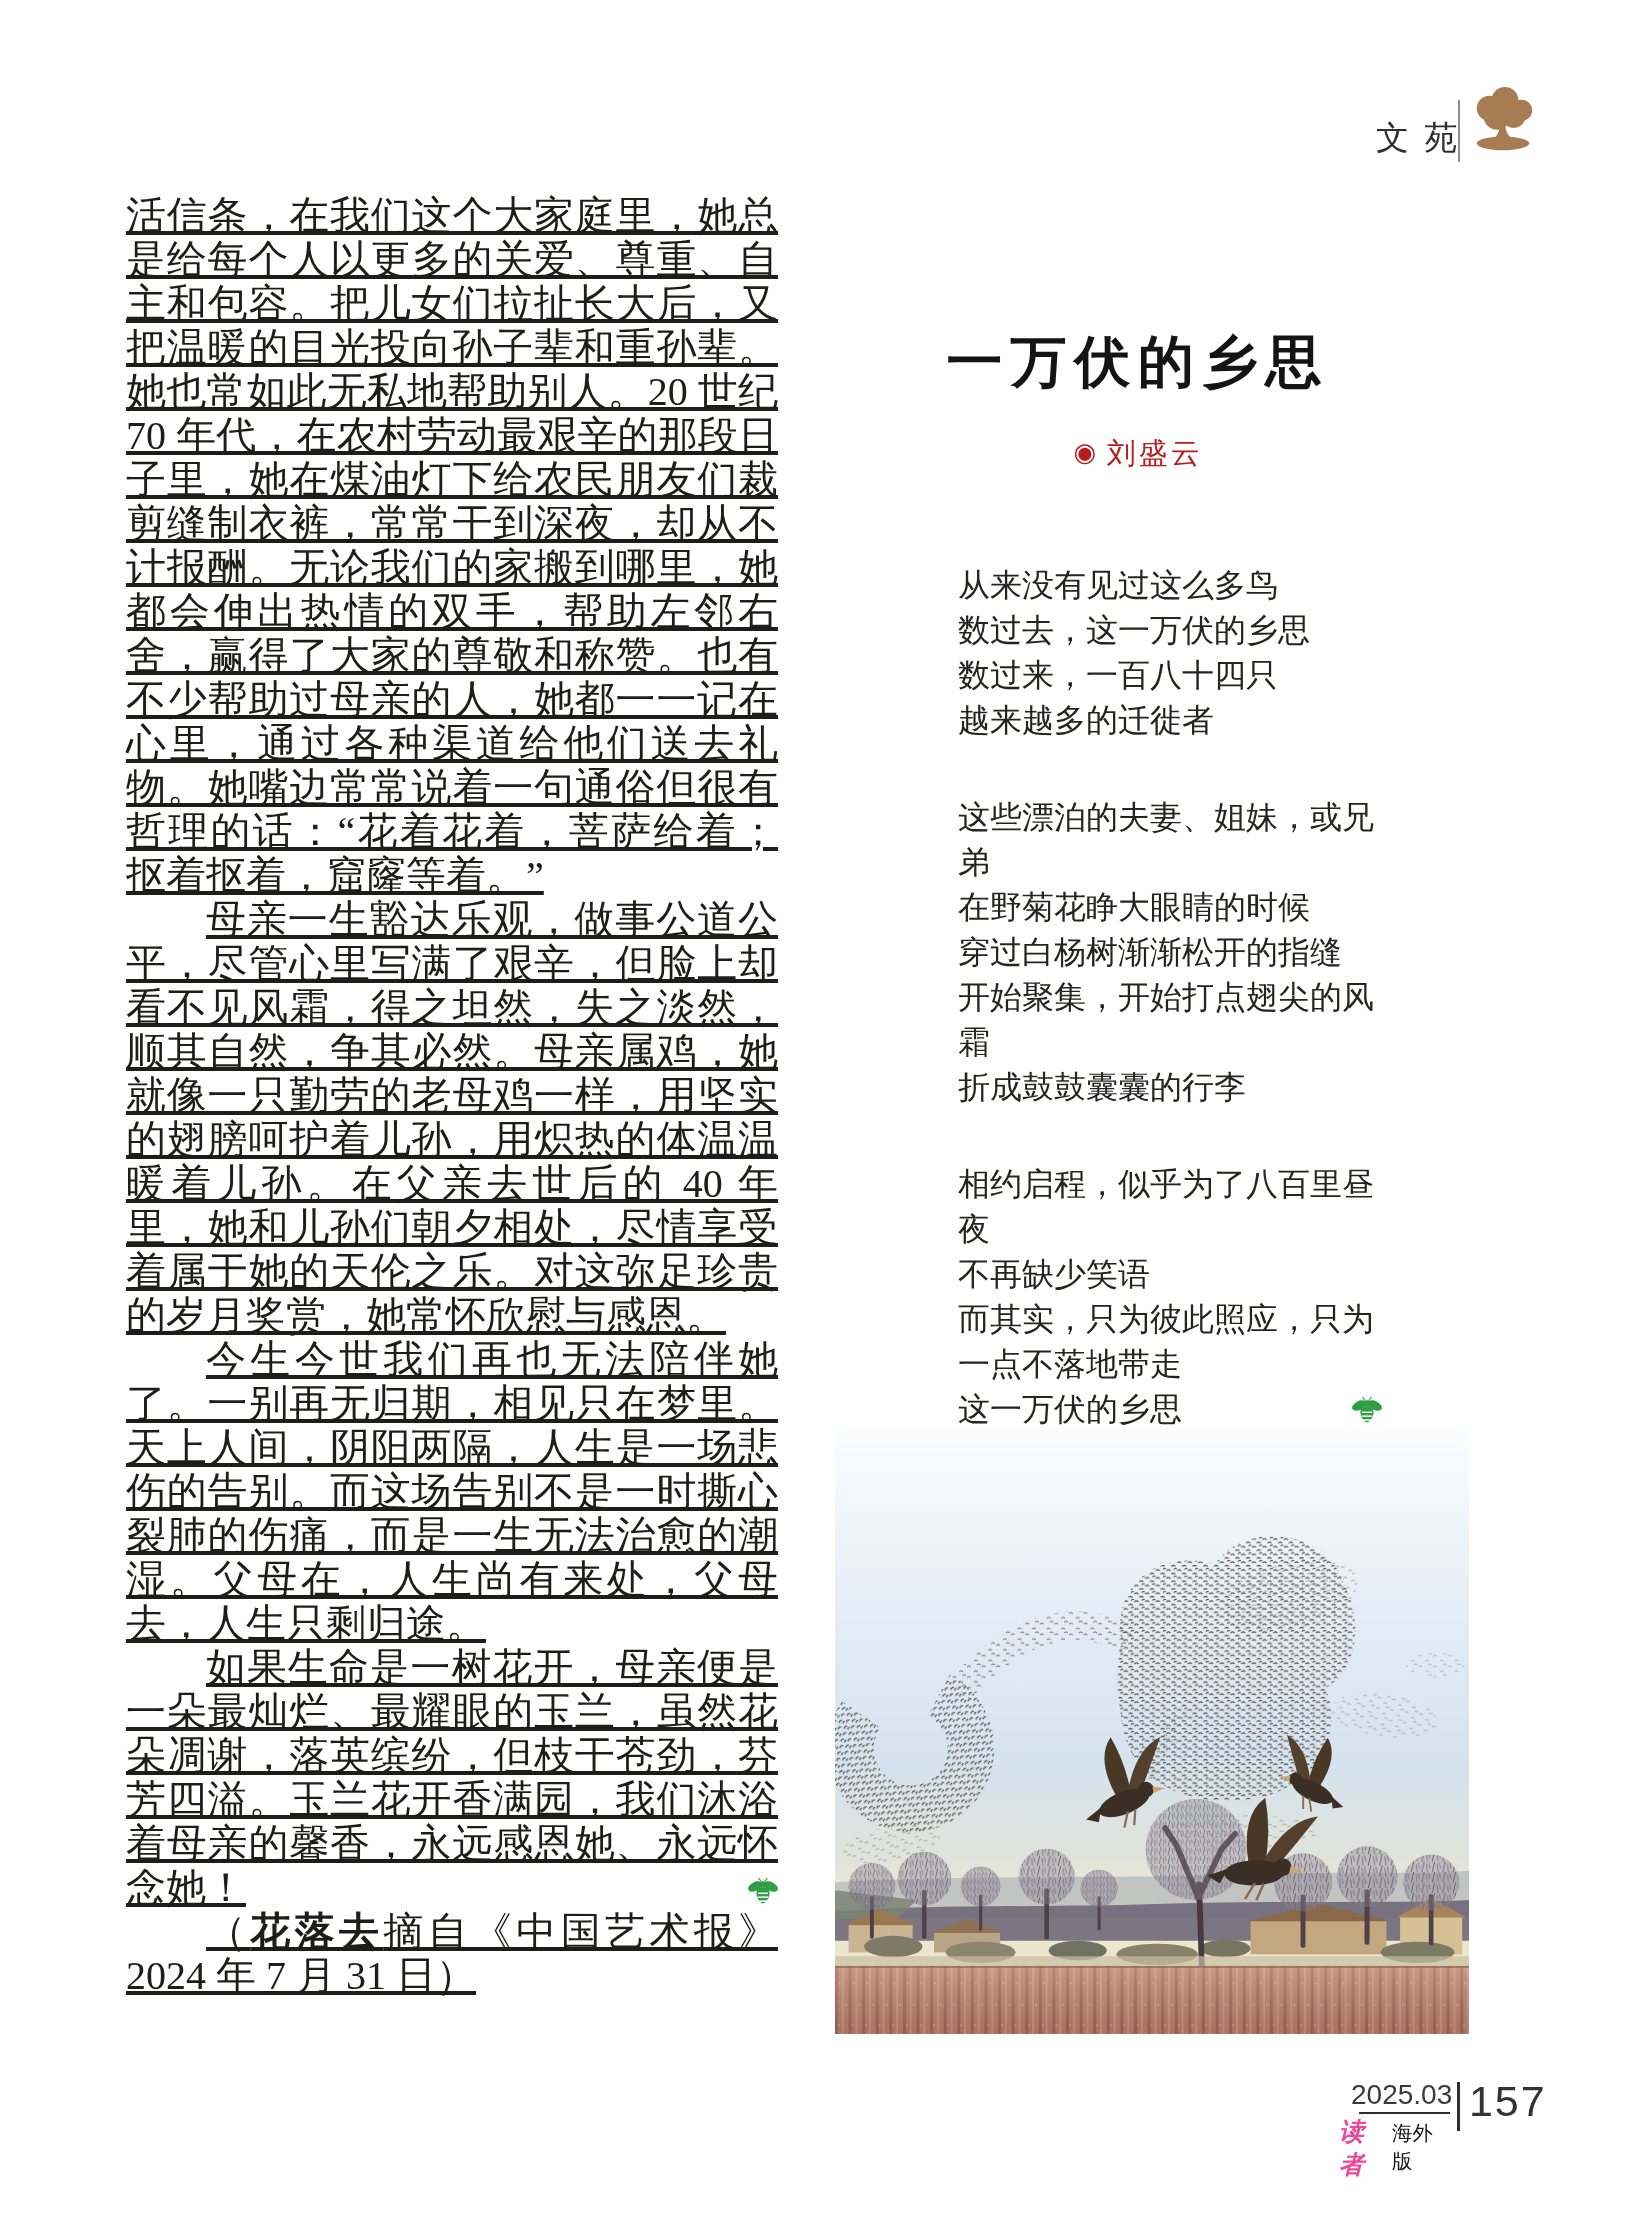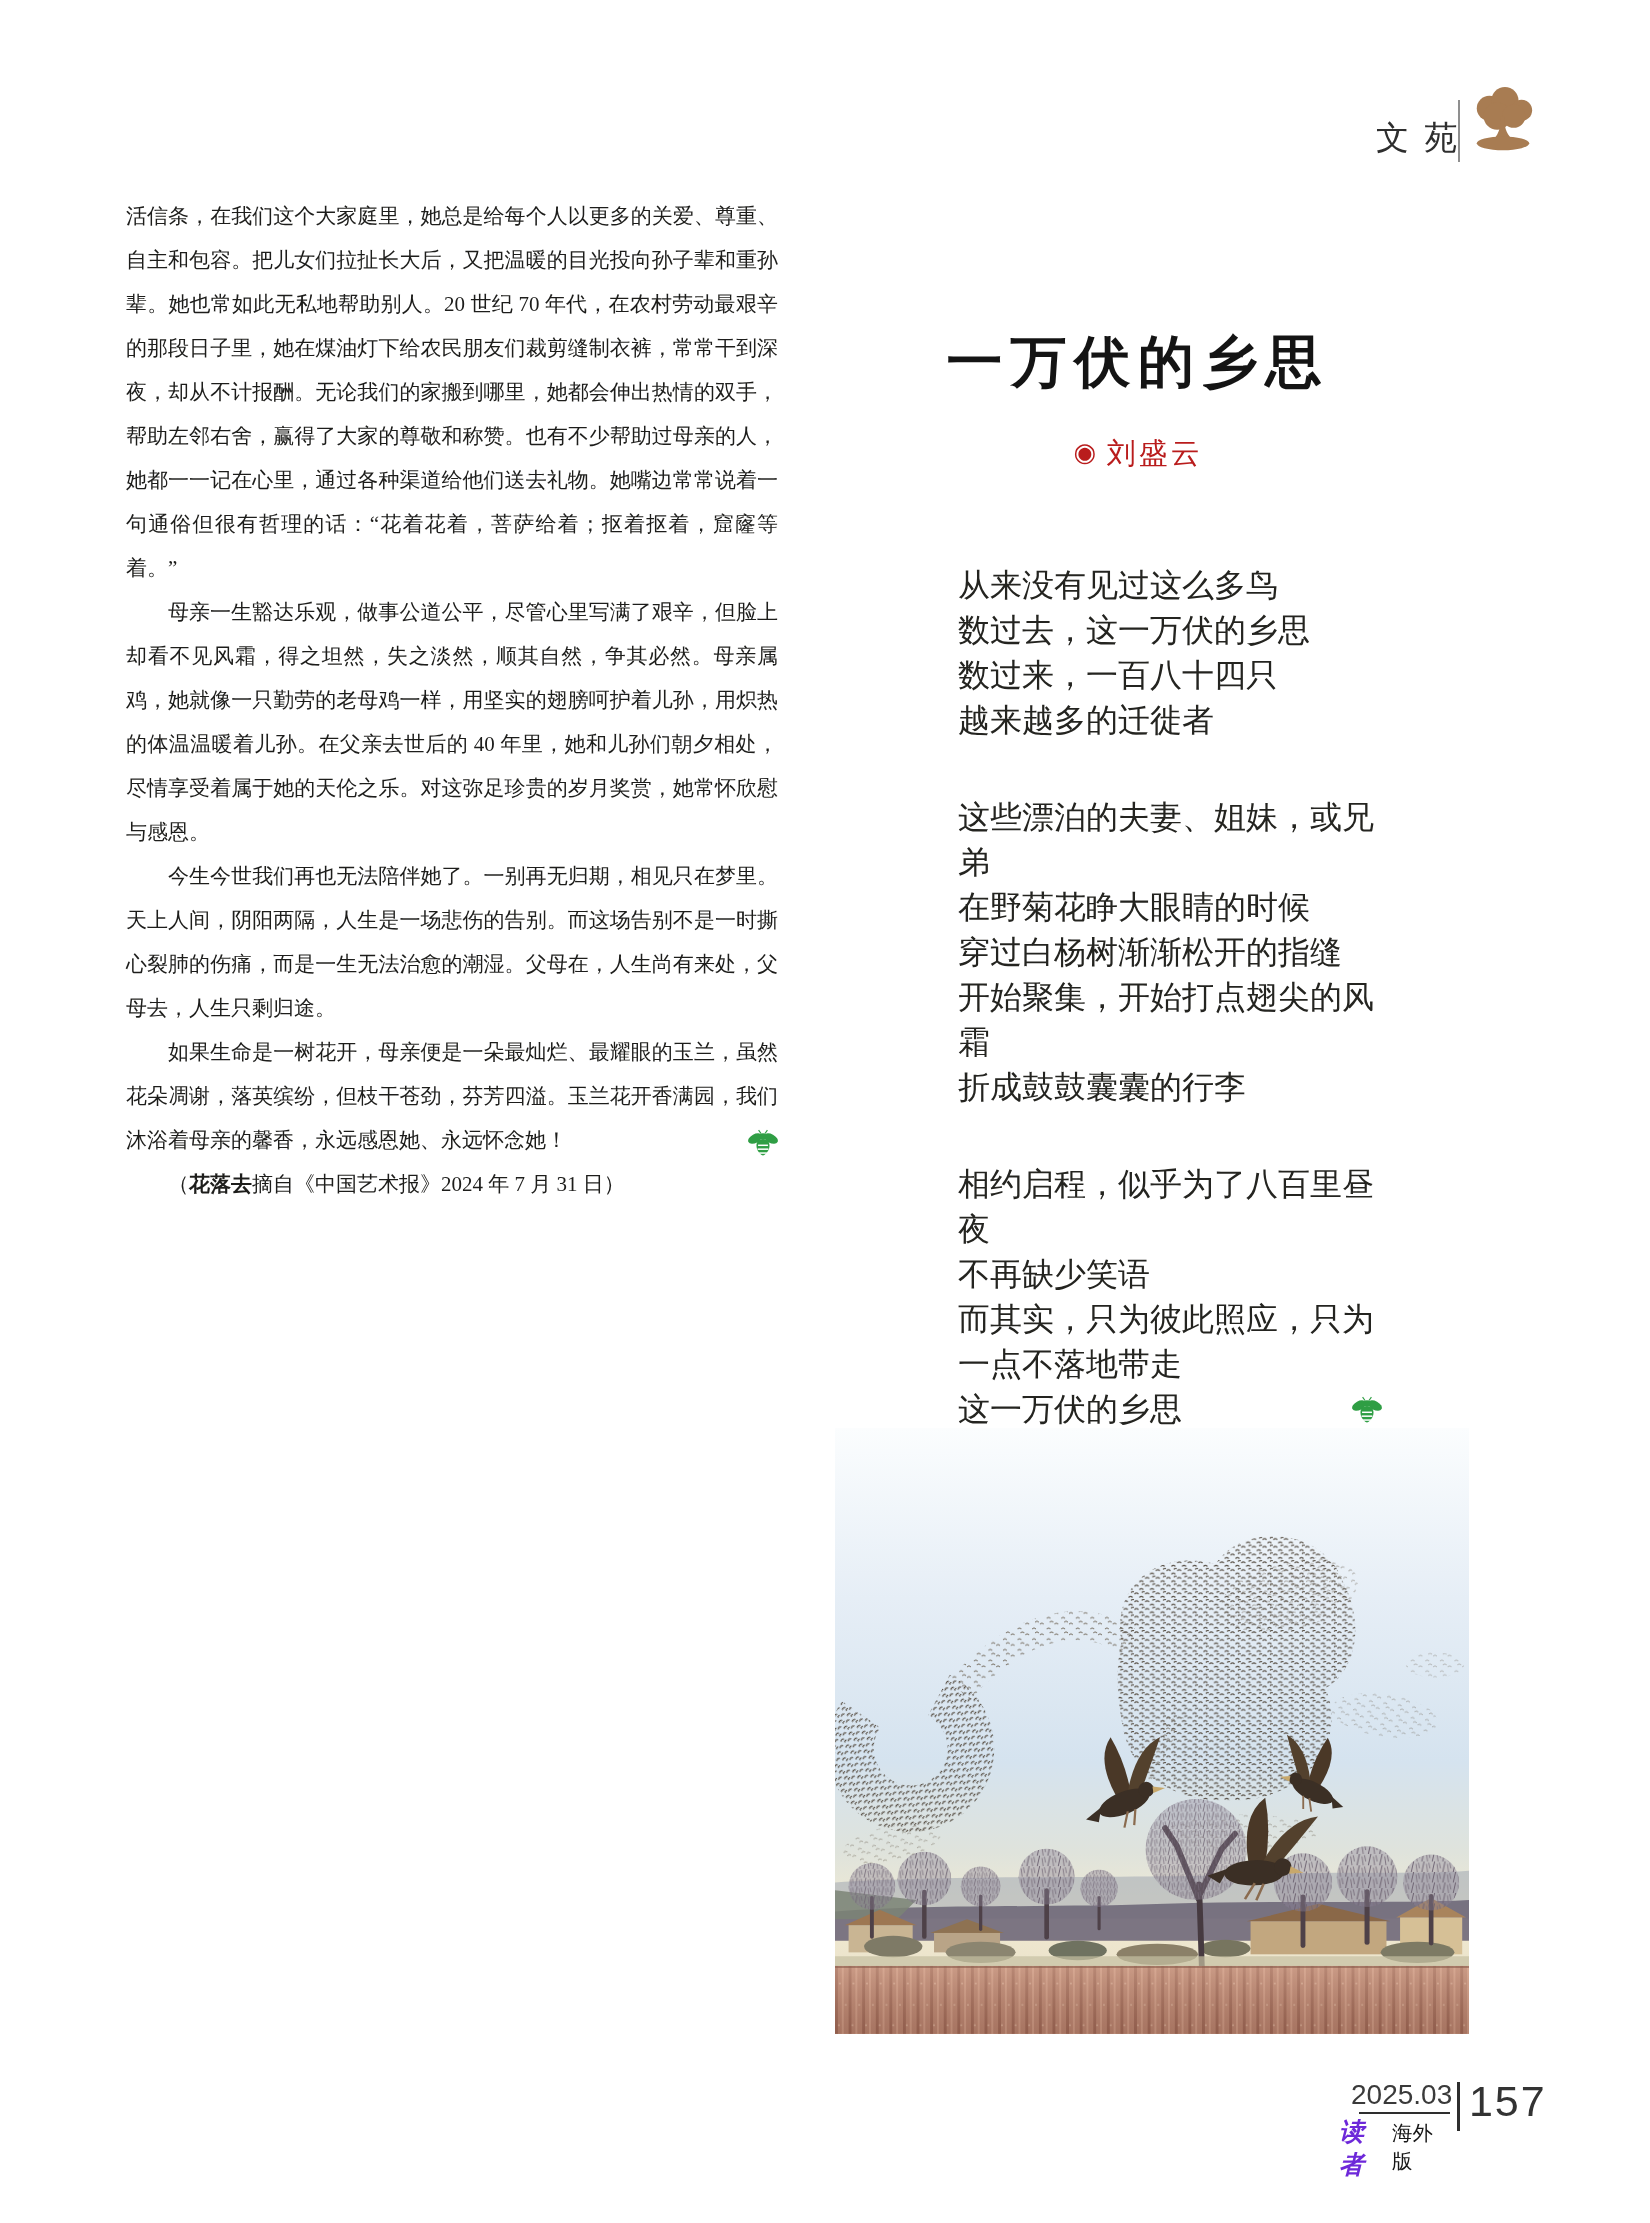--- a/index.html
+++ b/index.html
@@ -11,21 +11,21 @@
   
   .section-title{
     position:absolute; left:1376px; top:116px; font-size:33px;
     letter-spacing:15.5px; color:#2e2e2e;
   }
   .header-divider{position:absolute; left:1458px; top:100px; width:1.9px; height:62px; background:#8f8f8f;}
   .tree-logo{position:absolute; left:1466px; top:87px;}
   
   .left-col{
     position:absolute; left:126px; top:194px; width:652px;
-    font-size:21px; line-height:44px; text-align:justify;
+    font-size:40px; line-height:44px; text-align:justify;text-decoration:underline;
   }
   .para{margin:0;}
   .para.indent{text-indent:2em;}
   .para b{font-weight:700;}
   .para.with-bee{position:relative;}
   .bee-left{position:absolute; right:0; bottom:3.9px;}
   
   .poem-col{position:absolute; left:890px; top:309px; width:496px;}
   .poem-title{
     margin:16px; text-align:center; font-size:56px; font-weight:700;
@@ -49,21 +49,21 @@
   
   .footer-issue{
     position:absolute; left:1351px; top:2079px; width:99px; text-align:right;
     font-family:"Liberation Sans",sans-serif; font-size:28px; color:#3a3a3a;
   }
   .footer-rule{position:absolute; left:1359px; top:2112px; width:91px; height:1.9px; background:#2e2e2e;}
   .footer-brand{
     position:absolute; left:1339px; top:2115px; width:111px;
     display:flex; gap:5.8px; align-items:baseline; justify-content:flex-end;
   }
-  .brand-script{font-family:"DejaVu Serif",serif; font-style:italic; font-weight:700; font-size:25px; color:#6d28d9;}
+  .brand-script{font-family:"DejaVu Serif",serif; font-style:italic; font-weight:700; font-size:25px; color:#ec4899;}
   .brand-edition{font-family:"Liberation Sans",sans-serif; font-weight:400; font-size:20.4px; color:#161616;}
   .footer-vline{position:absolute; left:1457px; top:2082px; width:2.9px; height:49px; background:#2e2e2e;}
   .footer-page{
     position:absolute; left:1469px; top:2077px;
     font-family:"Liberation Sans",sans-serif; font-size:43px; color:#333333; letter-spacing:1.9px;
   }
   .bee-icon{display:inline-block;}
   .bee-right{margin-right:1.9px;}
 </style>
 </head>

